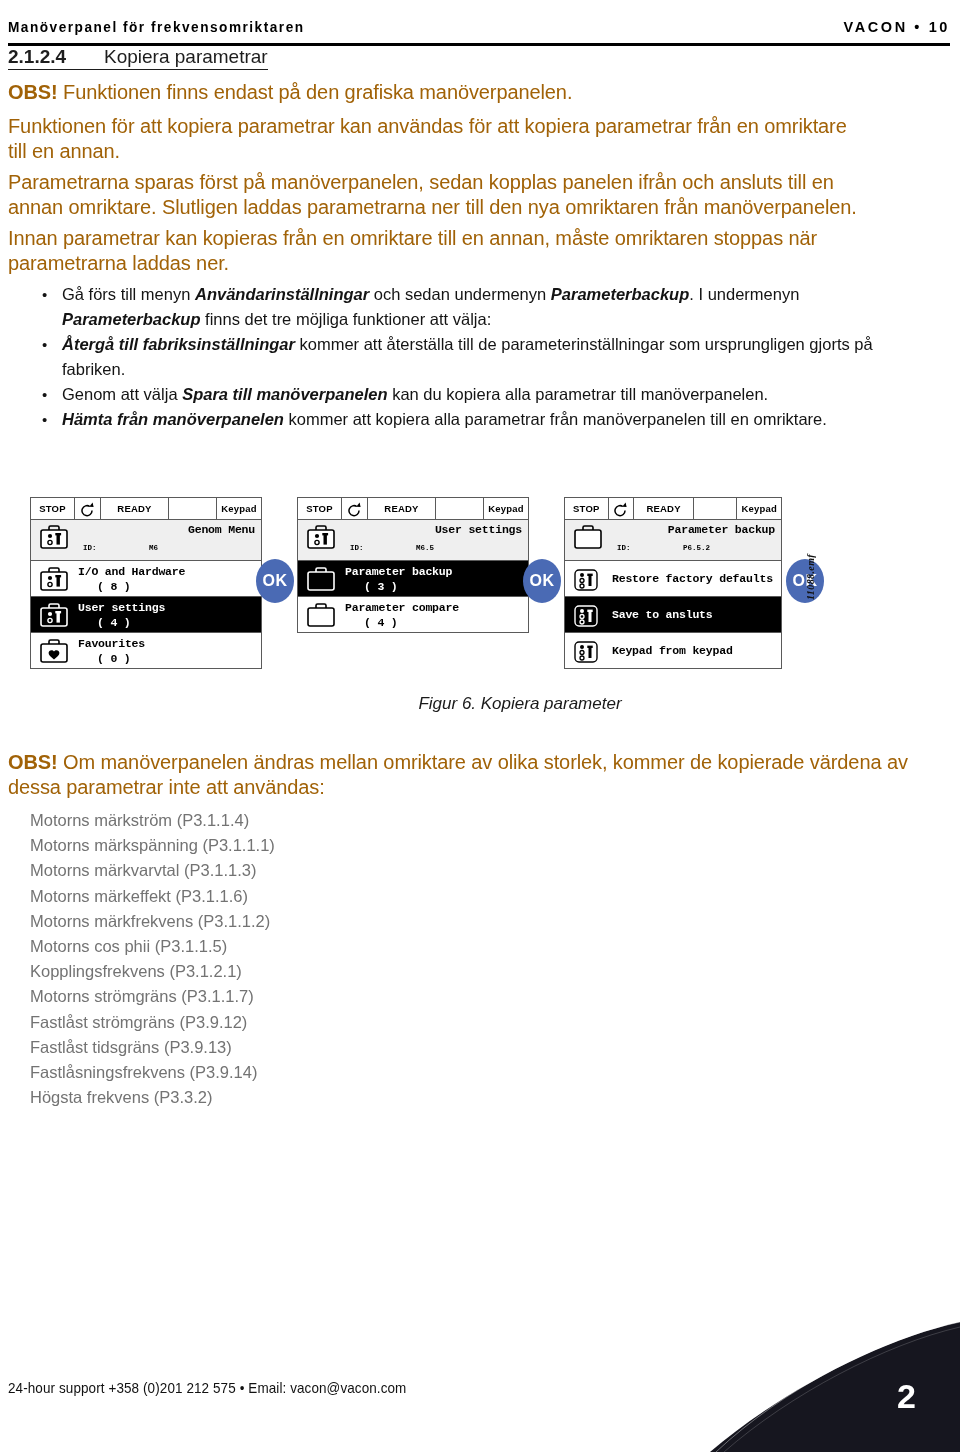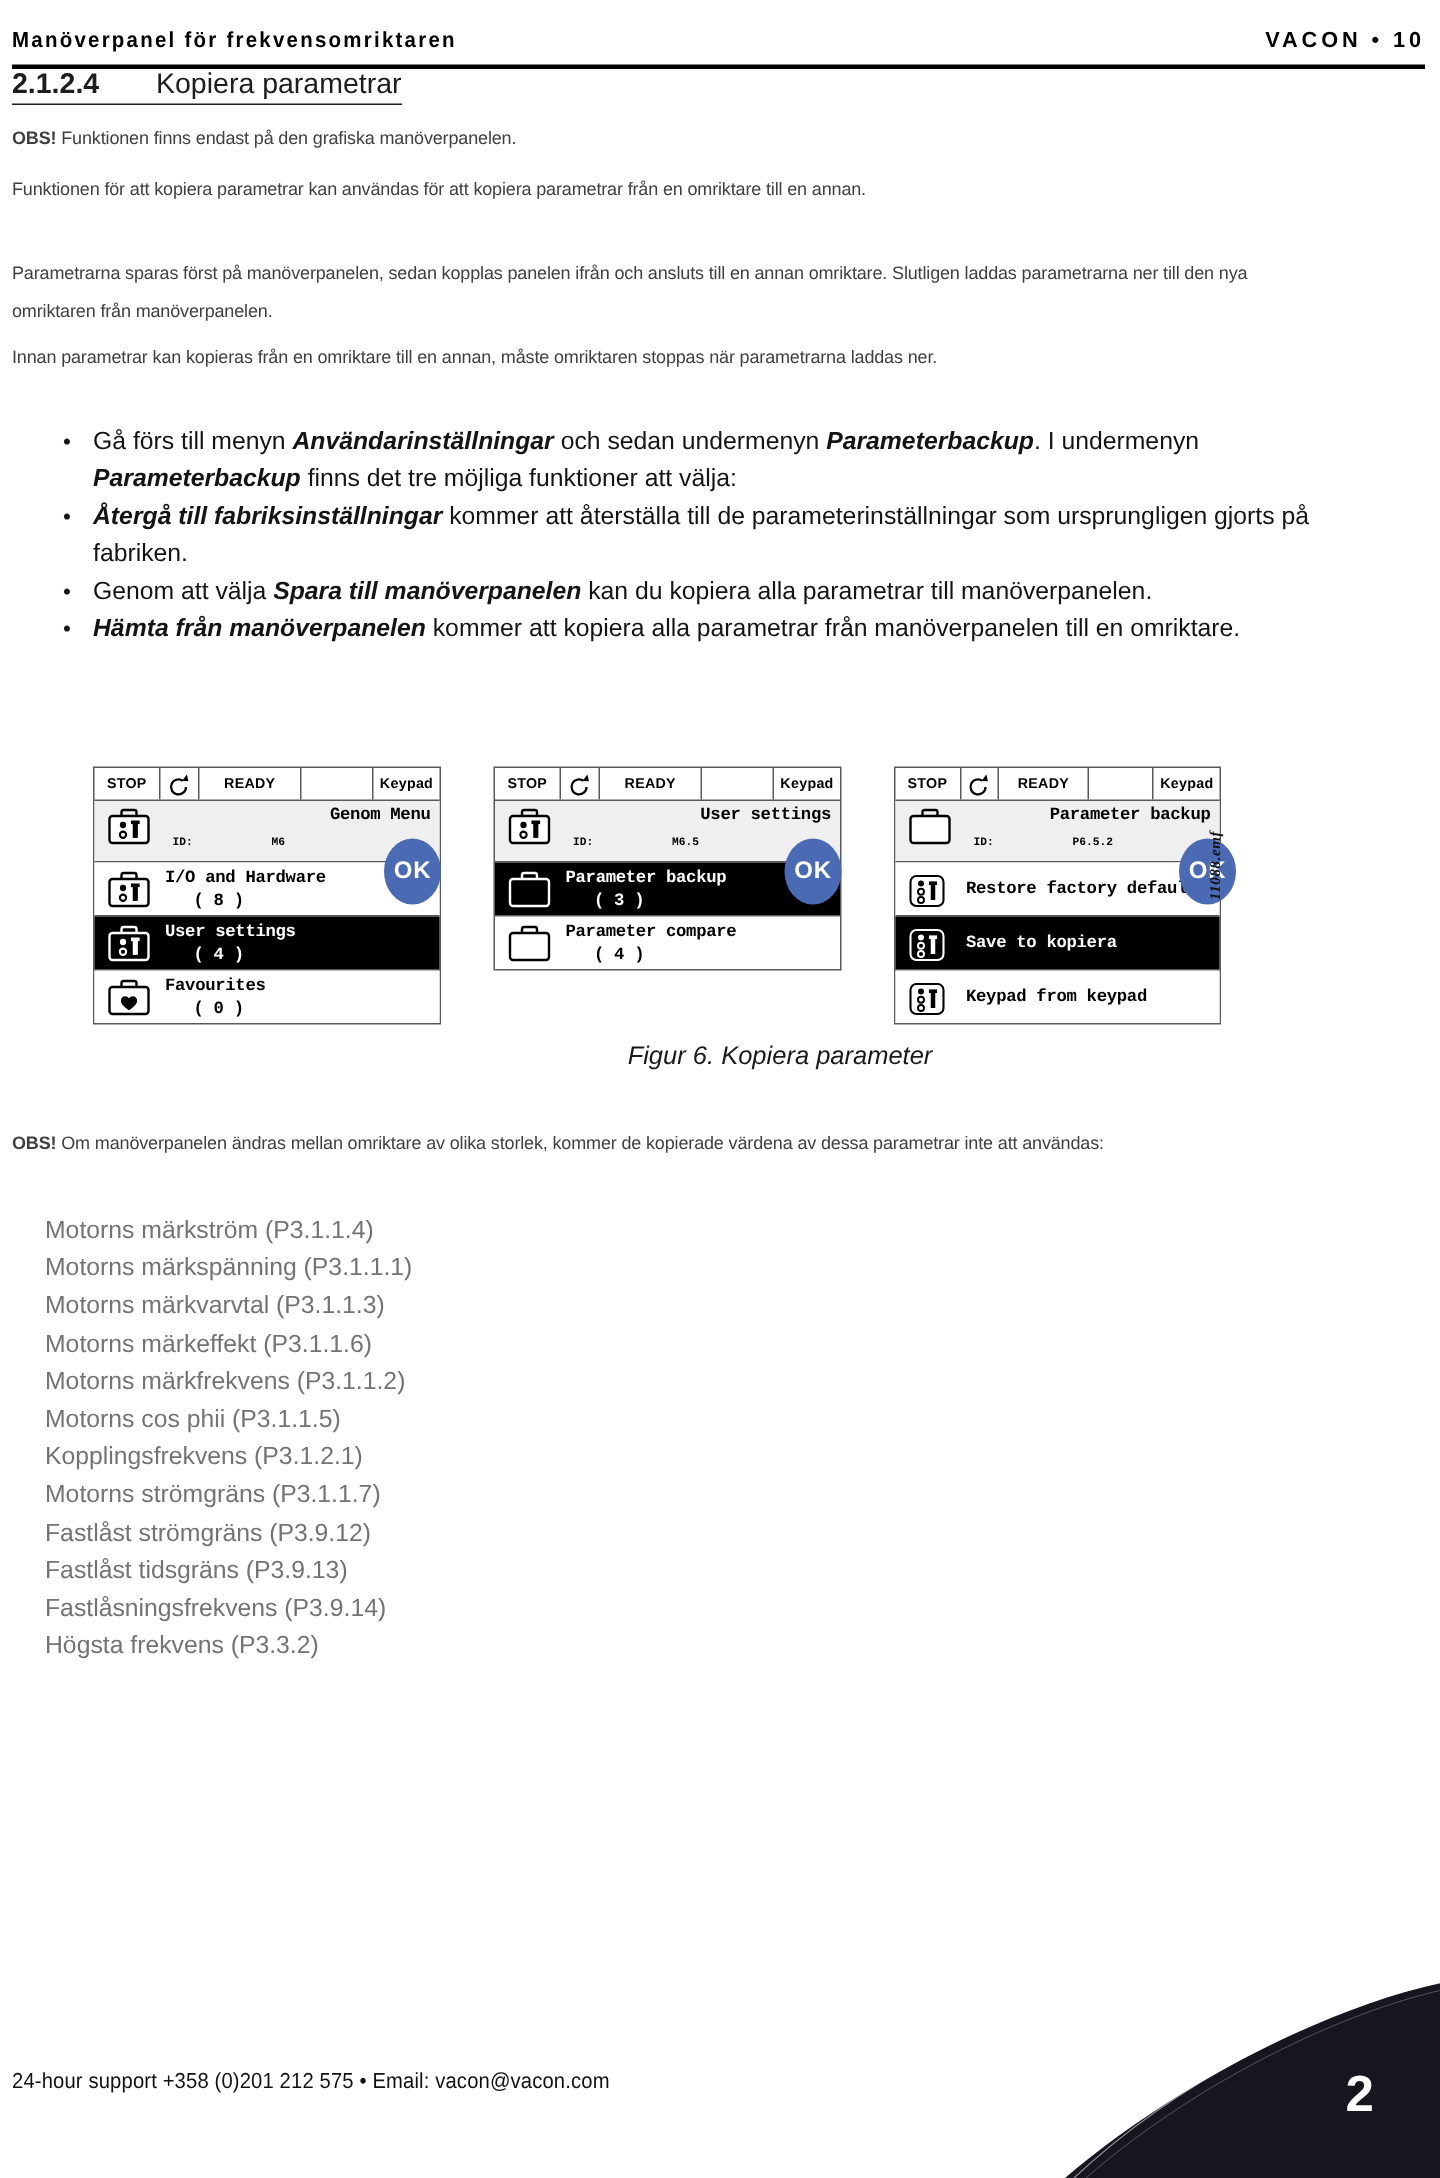--- a/index.html
+++ b/index.html
@@ -40,21 +40,21 @@
     display:inline-block; width:96px;
     border-bottom:1.5px solid #1d1d1d; padding-bottom:1px;font-weight:bold;
   }
   .sec-head .ttl{
     display:inline-block;
     border-bottom:1.5px solid #1d1d1d; padding-bottom:1px;
   }
 
   .para{
     position:absolute; left:8px; width:856px;
-    font-size:12px; line-height:25px; color:#404040;
+    font-size:20px; line-height:25px; color:#a16207;
     font-family:"Liberation Sans", sans-serif;
     letter-spacing:-0.1px;
   }
   .para b{font-weight:bold;}
 
   .bullets{
     position:absolute; left:36px; width:840px;
     font-size:16.5px; line-height:25px; color:#141414;
   }
   .bullets .li{position:relative; padding-left:26px; }
@@ -62,21 +62,21 @@
     position:absolute; left:6px; top:0; font-size:15px; line-height:25px;
   }
 
   .plist{
     position:absolute; left:30px; width:600px;
     font-size:16.5px; line-height:25.2px; color:#737373;
   }
 
   
   .figure{position:absolute; left:0; top:495px; width:960px; height:200px;}
-  .panelwrap{position:absolute; top:16px;margin-left:32px;}
+  .panelwrap{position:absolute; top:2px;}
   .panel{
     position:relative;
     width:232px; background:#fff;
     border:1px solid #5a5a5a;
     box-sizing:border-box;
     font-family:"Liberation Mono","DejaVu Sans Mono",monospace;
   }
   
   .statusbar{display:flex; height:21px; border-bottom:1px solid #5a5a5a;}
   .statusbar .cell{
@@ -375,21 +375,21 @@
           <span class="kicon">
             <svg width="34" height="26" viewBox="0 0 34 26">
                 <rect x="4" y="4" width="22" height="20" rx="4" fill="#000" stroke="#fff" stroke-width="1.4"></rect>
                 <circle cx="11" cy="9" r="2" fill="#fff"></circle>
                 <circle cx="11" cy="14.5" r="2" fill="none" stroke="#fff" stroke-width="1.3"></circle>
                 <circle cx="11" cy="20" r="2" fill="none" stroke="#fff" stroke-width="1.3"></circle>
                 <rect x="17.5" y="8.5" width="3" height="11.5" fill="#fff"></rect>
                 <rect x="16.3" y="7.6" width="5.4" height="2.4" fill="#fff"></rect>
               </svg>
           </span>
-          <span class="lbl single">Save to kopiera</span>
+          <span class="lbl single">Save to ansluts</span>
         </div>
         <div class="mrow last">
           <span class="kicon">
             <svg width="34" height="26" viewBox="0 0 34 26">
                 <rect x="4" y="4" width="22" height="20" rx="4" fill="#fff" stroke="#000" stroke-width="1.4"></rect>
                 <circle cx="11" cy="9" r="2" fill="#000"></circle>
                 <circle cx="11" cy="14.5" r="2" fill="none" stroke="#000" stroke-width="1.3"></circle>
                 <circle cx="11" cy="20" r="2" fill="none" stroke="#000" stroke-width="1.3"></circle>
                 <rect x="17.5" y="8.5" width="3" height="11.5" fill="#000"></rect>
                 <rect x="16.3" y="7.6" width="5.4" height="2.4" fill="#000"></rect>

